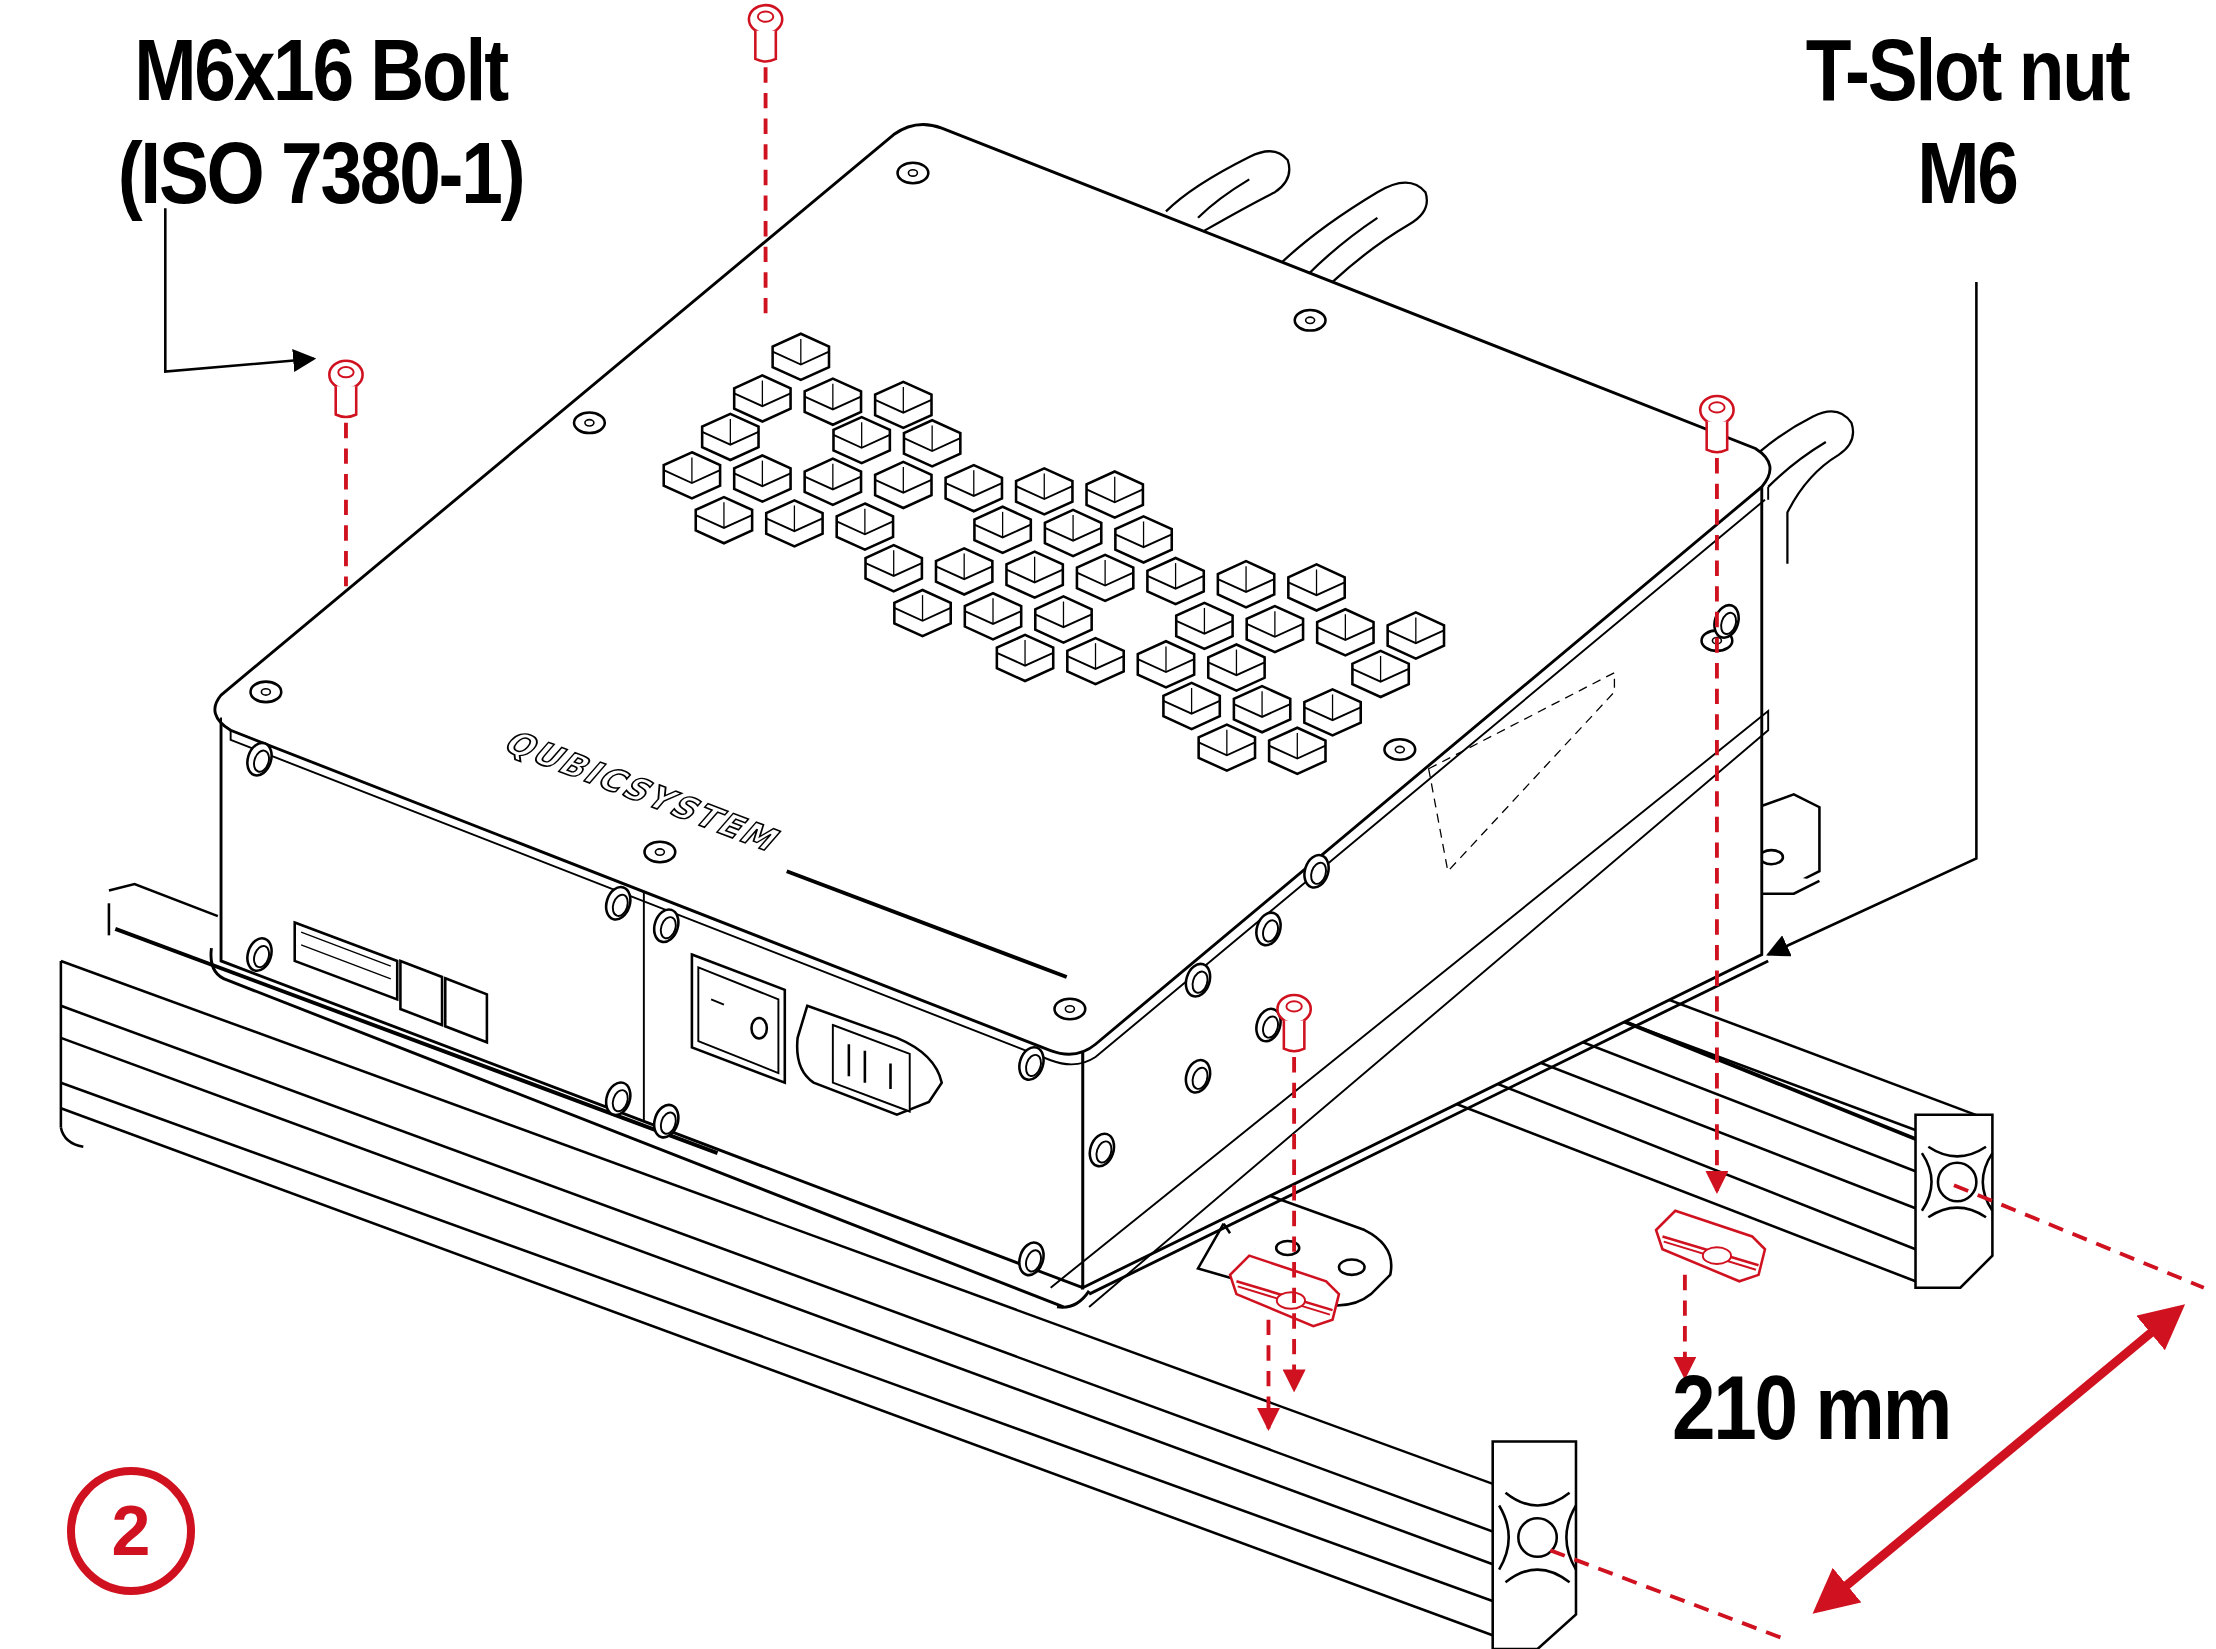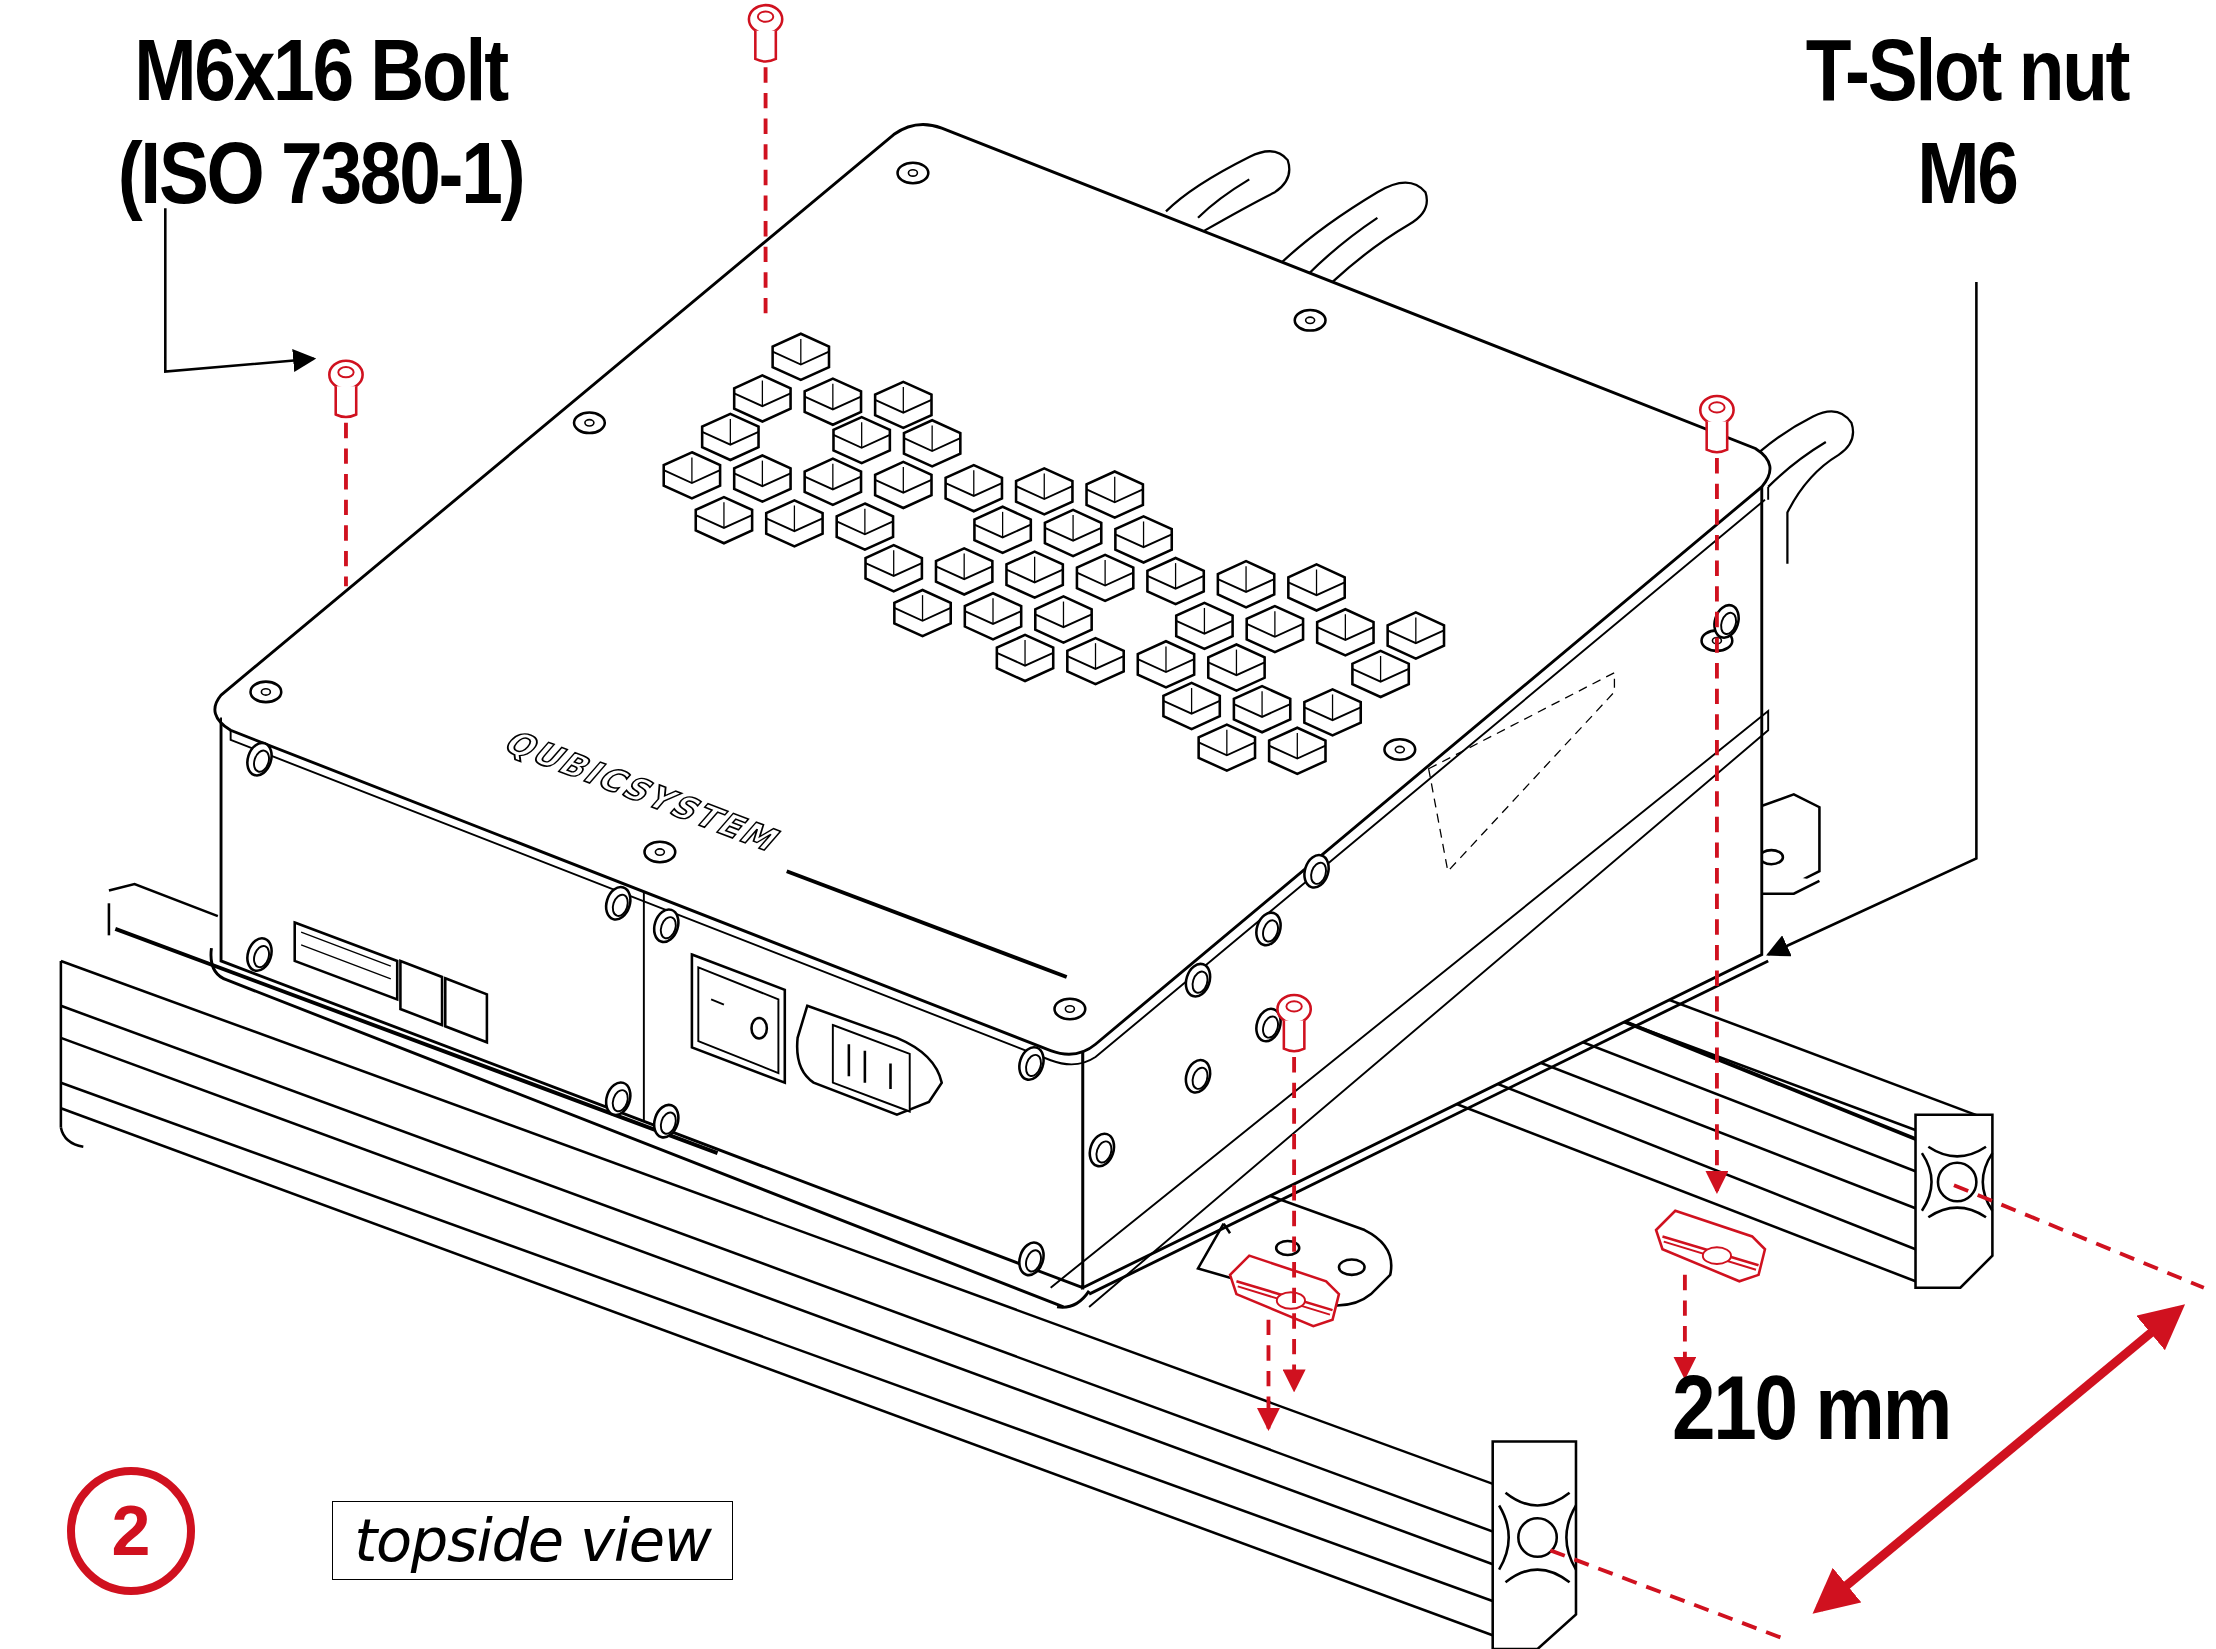--- a/index.html
+++ b/index.html
@@ -268,17 +268,14 @@
     <span class="lbl-line">T-Slot nut</span>
     <span class="lbl-line">M6</span>
   </div>
 
   <div class="lbl lbl-dim">210 mm</div>
 
   <div class="step-badge">
     <span>2</span>
   </div>
 
-  <div class="view-box">
-    <span>topside view</span>
-  </div>
 </div>
 
 
 </body></html>

